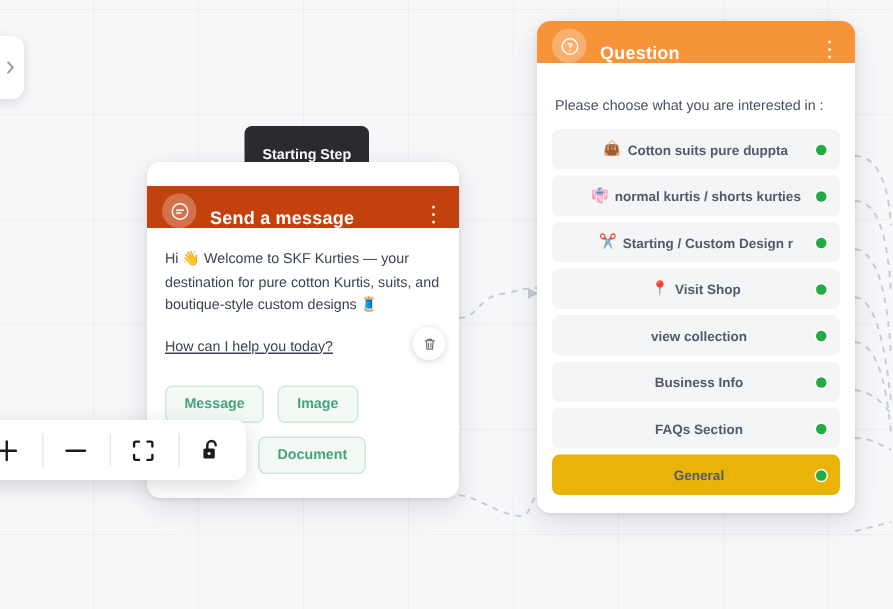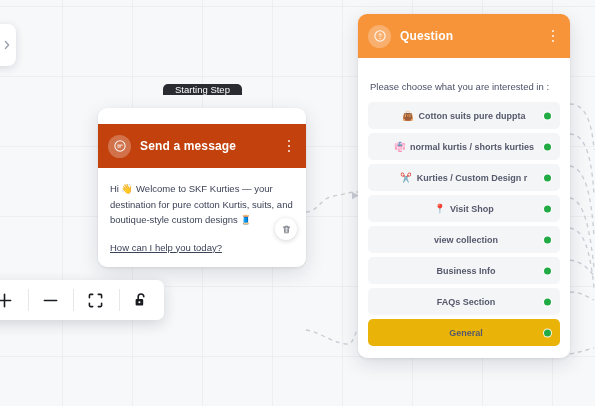--- a/index.html
+++ b/index.html
@@ -31,21 +31,21 @@
   }
   .side-tab svg{display:block;}
 
   
   .node{
     position:absolute;background:#fff;border-radius:9px;
     box-shadow:0 6px 20px rgba(16,24,40,.13), 0 1px 3px rgba(16,24,40,.08);
     overflow:hidden;
   }
   .node-header{
-    height:44px;display:flex;align-items:center;gap:9px;padding:0 10px;
+    height:28px;display:flex;align-items:flex-end;gap:9px;padding:0 10px;
     box-sizing:border-box;
   }
   .node-header .badge{
     width:23px;height:23px;border-radius:50%;
     background:rgba(255,255,255,.26);
     display:flex;align-items:center;justify-content:center;flex:0 0 auto;
   }
   .node-header .title{
     color:#fff;font-size:12px;font-weight:700;letter-spacing:.15px;flex:1;
   }
@@ -69,21 +69,21 @@
   .chips{display:flex;flex-wrap:wrap;gap:9px;padding:6px 12px 16px 12px;}
   .chip{
     min-width:53px;padding:6px 12px;border:1px solid #cfe8da;border-radius:5px;
     background:#f3faf6;color:#47a47a;font-size:9.5px;font-weight:600;
     text-align:center;cursor:pointer;box-sizing:border-box;
   }
 
   
   .start-tip{
     position:absolute;left:163px;top:84px;background:#2b2c31;color:#fff;
-    font-size:9.5px;font-weight:400;padding:0 12px;border-radius:5px 5px 0 0;
+    font-size:9.5px;font-weight:700;padding:14px 12px;border-radius:5px 5px 0 0;
     white-space:nowrap;
   }
 
   
   #node-question{left:358px;top:14px;width:212px;}
   #node-question .node-header{background:#f7943a;}
   .q-body{padding:11px 10px 12px 10px;}
   .q-prompt{font-size:9.5px;color:#4a5066;margin:12px 0 10px 2px;}
   .q-list{display:flex;flex-direction:column;gap:4px;}
   .q-item{
@@ -168,20 +168,26 @@
     <p class="msg-text second">How can I help you today?</p>
   </div>
 
   <div class="trash-btn">
     <svg width="11" height="11" viewBox="0 0 14 14">
       <path d="M3 4h8M5.4 4V2.8h3.2V4M4.1 4l.6 7.2h4.6L9.9 4" fill="none" stroke="#666a75" stroke-width="1" stroke-linecap="round" stroke-linejoin="round"></path>
       <path d="M6 6v3.6M8 6v3.6" stroke="#666a75" stroke-width="0.9" stroke-linecap="round"></path>
     </svg>
   </div>
 
+  <div class="chips">
+    <div class="chip">Message</div>
+    <div class="chip">Image</div>
+    <div class="chip">Video</div>
+    <div class="chip">Document</div>
+  </div>
 </div>
 
 <div class="node" id="node-question">
   <div class="node-header">
     <span class="badge">
       <svg width="12" height="12" viewBox="0 0 14 14">
         <circle cx="7" cy="7" r="6" fill="none" stroke="#fff" stroke-width="1.2" opacity=".95"></circle>
         <path d="M5.6 5.4c0-1 2.8-1.1 2.8.2 0 .9-1.4 1-1.4 2" fill="none" stroke="#fff" stroke-width="1.1" stroke-linecap="round"></path>
         <circle cx="7" cy="10" r=".7" fill="#fff"></circle>
       </svg>
@@ -210,21 +216,21 @@
         <span class="label">
             <span class="emj">👘</span>
             <span>normal kurtis / shorts kurties</span>
           </span>
         <span class="dot"></span>
       </div>
 
       <div class="q-item">
         <span class="label">
             <span class="emj">✂️</span>
-            <span>Kurties / Custom Design r</span>
+            <span>Starting / Custom Design r</span>
           </span>
         <span class="dot"></span>
       </div>
 
       <div class="q-item">
         <span class="label">
             <span class="emj">📍</span>
             <span>Visit Shop</span>
           </span>
         <span class="dot"></span>

